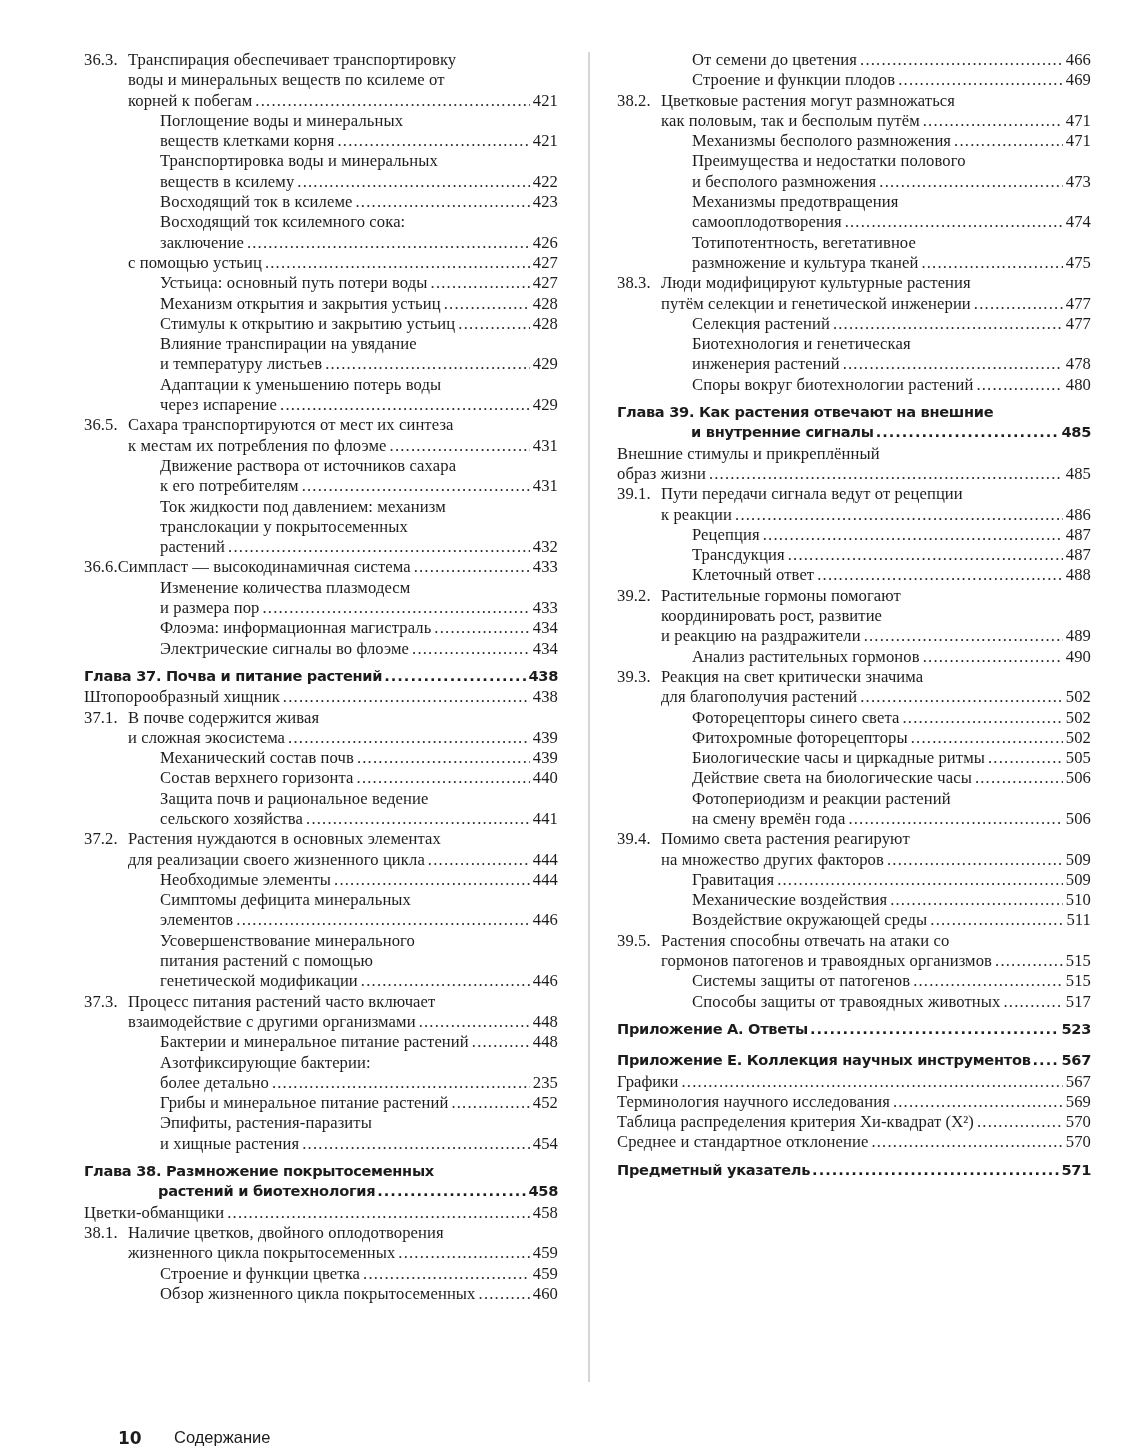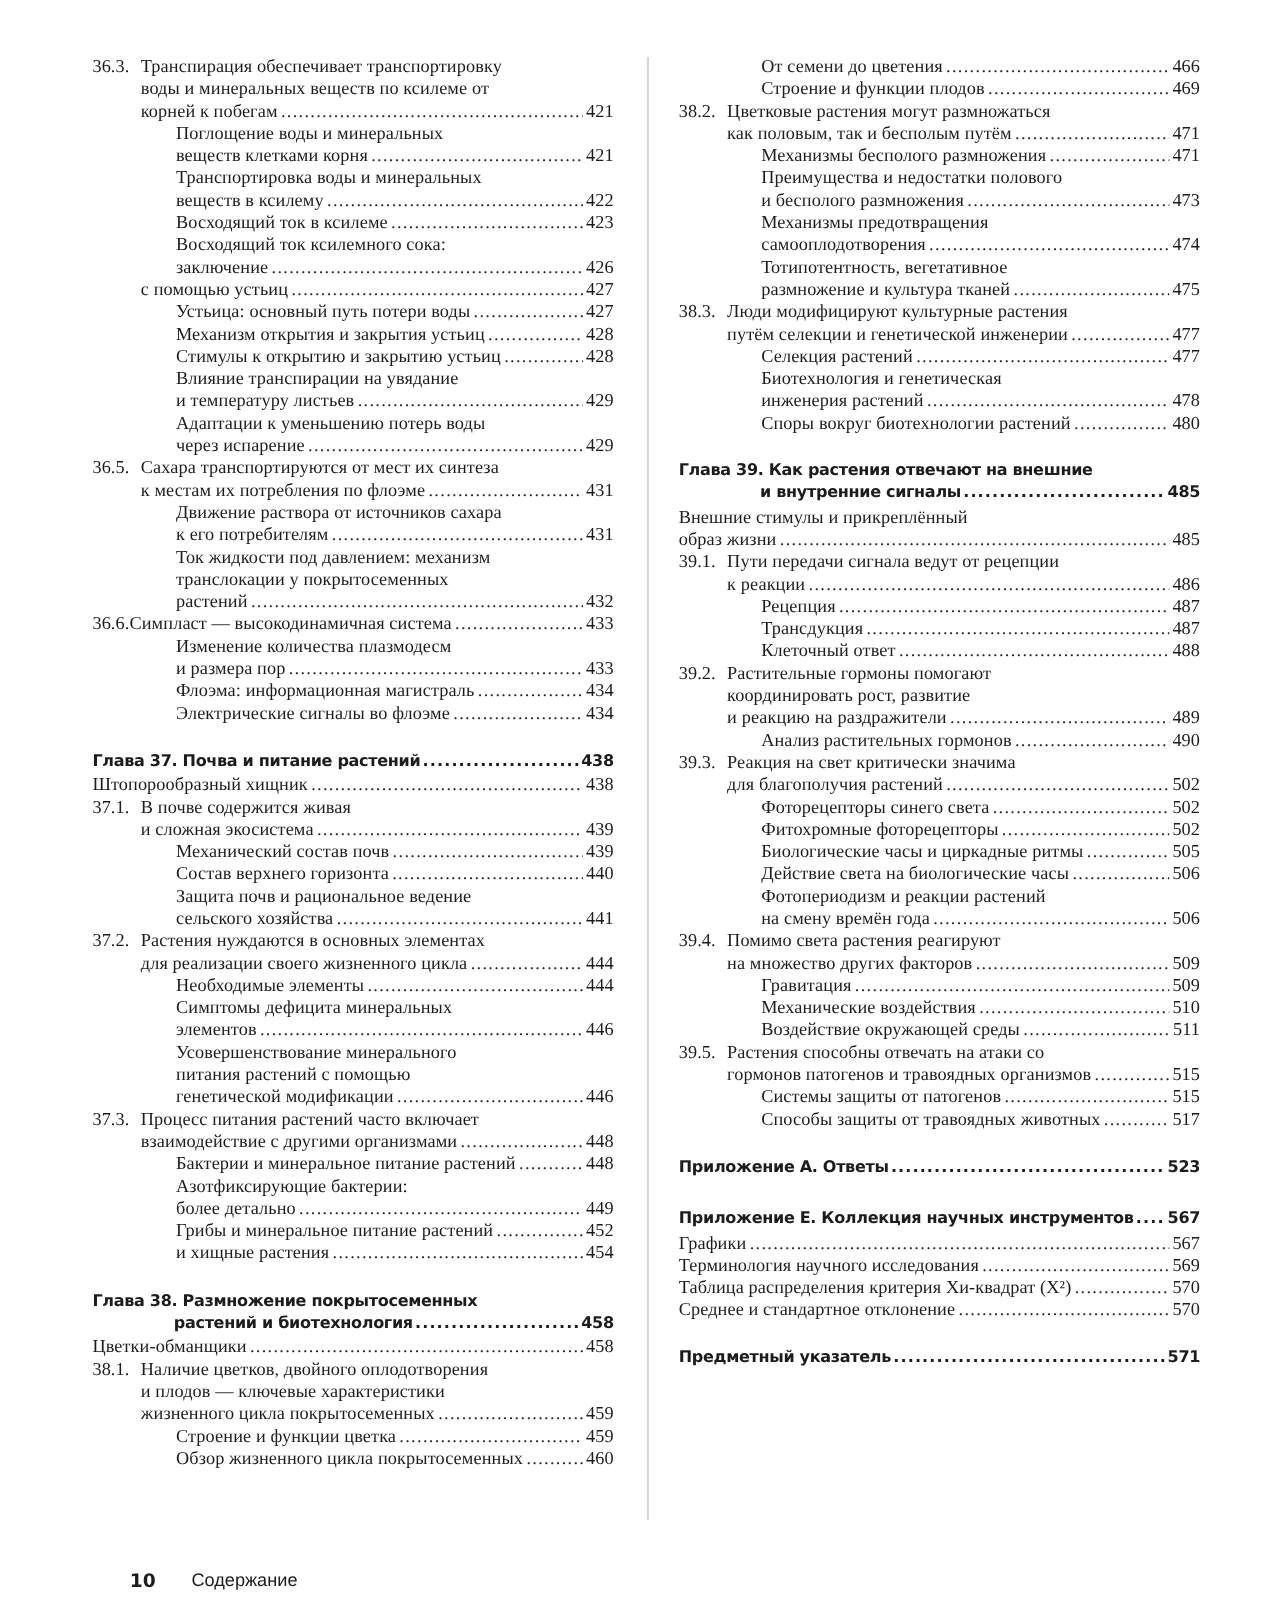--- a/index.html
+++ b/index.html
@@ -16,21 +16,21 @@
   .entry .dots::before { content: "................................................................................................................................................................................................................"; }
   .entry .pg { flex: 0 0 auto; text-align: right; }
 
   .lvl-sec .first { padding-left: 0; }
   .lvl-sec .num { display: inline-block; width: 44px; }
   .lvl-sec .cont { padding-left: 44px; }
   .lvl-sub { padding-left: 76px; }
   .lvl-sub-r { padding-left: 75px; }
   .lvl-top { padding-left: 0; }
 
-  .chapter { font-family: "DejaVu Sans", "Liberation Sans", sans-serif; font-weight: bold; font-size: 14.6px; line-height: 20.3px; letter-spacing: -0.3px; margin-top: 23px; }
+  .chapter { font-family: "DejaVu Sans", "Liberation Sans", sans-serif; font-weight: bold; font-size: 14.6px; line-height: 20.3px; letter-spacing: -0.3px; margin-top: 7px; }
   .chapter .line { display: flex; align-items: baseline; white-space: nowrap; }
   .chapter .dots { flex: 1 1 auto; overflow: hidden; margin: 0 1px 0 2px; letter-spacing: 1px; }
   .chapter .dots::before { content: "................................................................................................................................................................................................................"; }
   .chapter .cont { padding-left: 74px; }
   .chapter + .entry { margin-top: 1px; }
   .gap { height: 4px; }
 
   .footer { position: absolute; top: 1428px; left: 90px; display: flex; align-items: flex-start; margin-left: 28px; }
   .footer .pnum { font-family: "DejaVu Sans", "Liberation Sans", sans-serif; font-weight: bold; font-size: 17px; width: 56px; }
   .footer .ptitle { font-family: Liberation Sans, sans-serif; font-size: 16.5px; }
@@ -312,31 +312,34 @@
         <span class="pg">448</span>
       </div>
     </div>
     <div class="entry lvl-sub">
       <div class="line first">
         <span class="txt">Азотфиксирующие бактерии:</span>
       </div>
       <div class="line cont">
         <span class="txt">более детально</span>
         <span class="dots"></span>
-        <span class="pg">449</span>
+        <span class="pg">235</span>
       </div>
     </div>
     <div class="entry lvl-sub">
       <div class="line first">
         <span class="txt">Грибы и минеральное питание растений</span>
         <span class="dots"></span>
         <span class="pg">452</span>
       </div>
     </div>
     <div class="entry lvl-sub">
+      <div class="line first">
+        <span class="txt">Эпифиты, растения-паразиты</span>
+      </div>
       <div class="line cont">
         <span class="txt">и хищные растения</span>
         <span class="dots"></span>
         <span class="pg">454</span>
       </div>
     </div>
     <div class="chapter">
       <div class="line first">
         <span class="txt">Глава 38. Размножение покрытосеменных</span>
       </div>
@@ -350,23 +353,20 @@
       <div class="line first">
         <span class="txt">Цветки-обманщики</span>
         <span class="dots"></span>
         <span class="pg">458</span>
       </div>
     </div>
     <div class="entry lvl-sec">
       <div class="line first">
         <span class="num">38.1.</span>
         <span class="txt">Наличие цветков, двойного оплодотворения</span>
-      </div>
-      <div class="line cont">
-        <span class="txt">и плодов — ключевые характеристики</span>
       </div>
       <div class="line cont">
         <span class="txt">жизненного цикла покрытосеменных</span>
         <span class="dots"></span>
         <span class="pg">459</span>
       </div>
     </div>
     <div class="entry lvl-sub">
       <div class="line first">
         <span class="txt">Строение и функции цветка</span>

